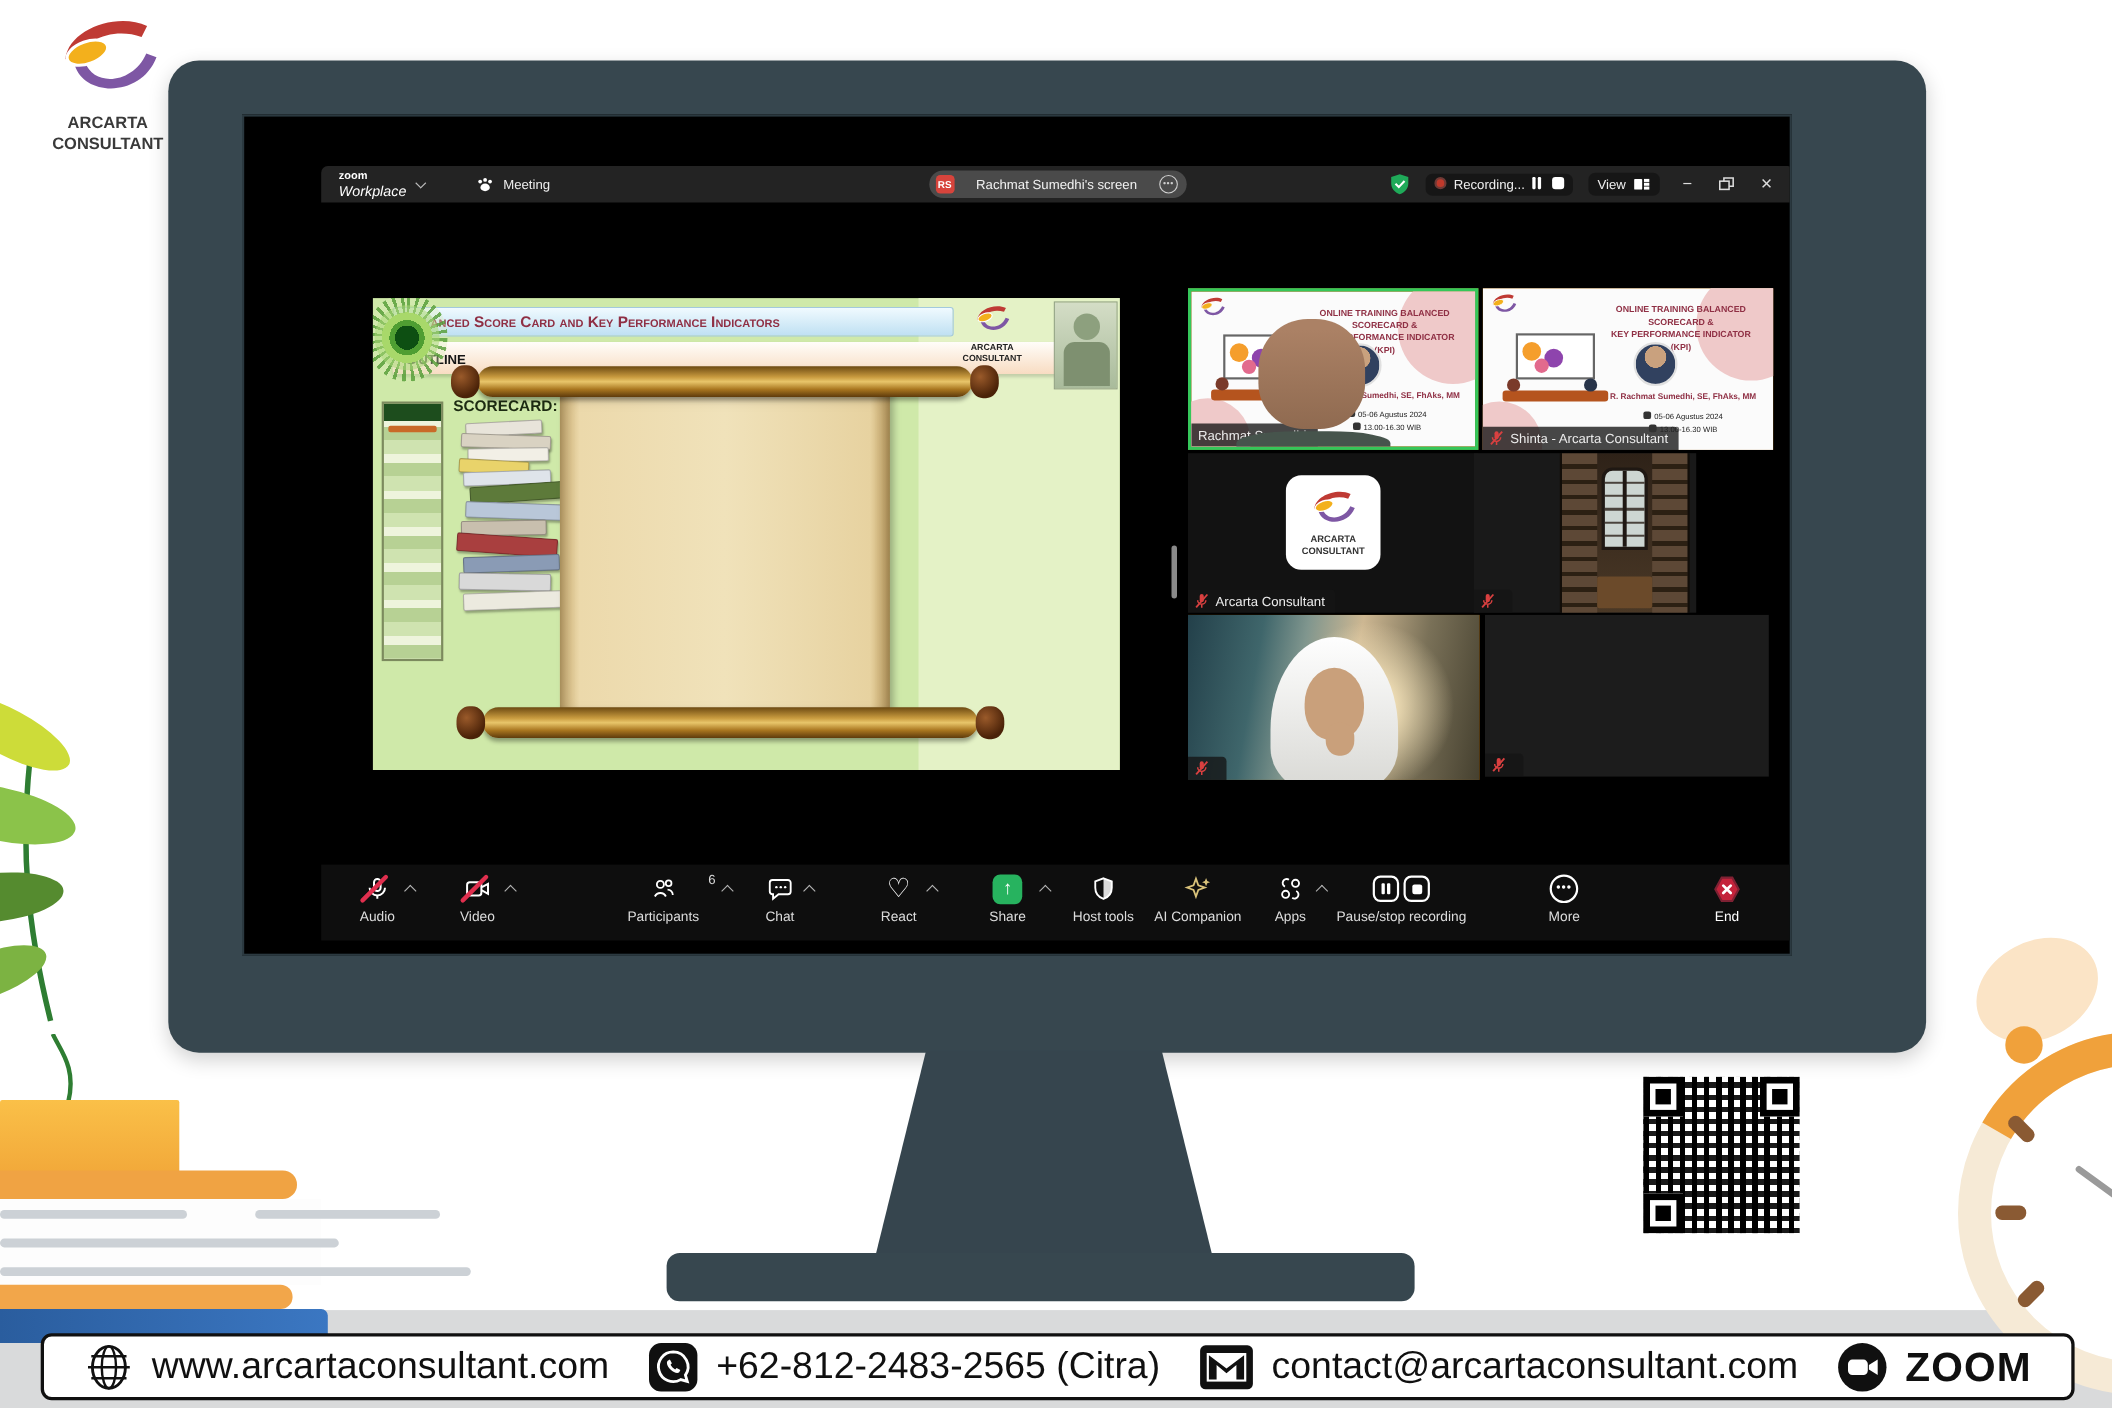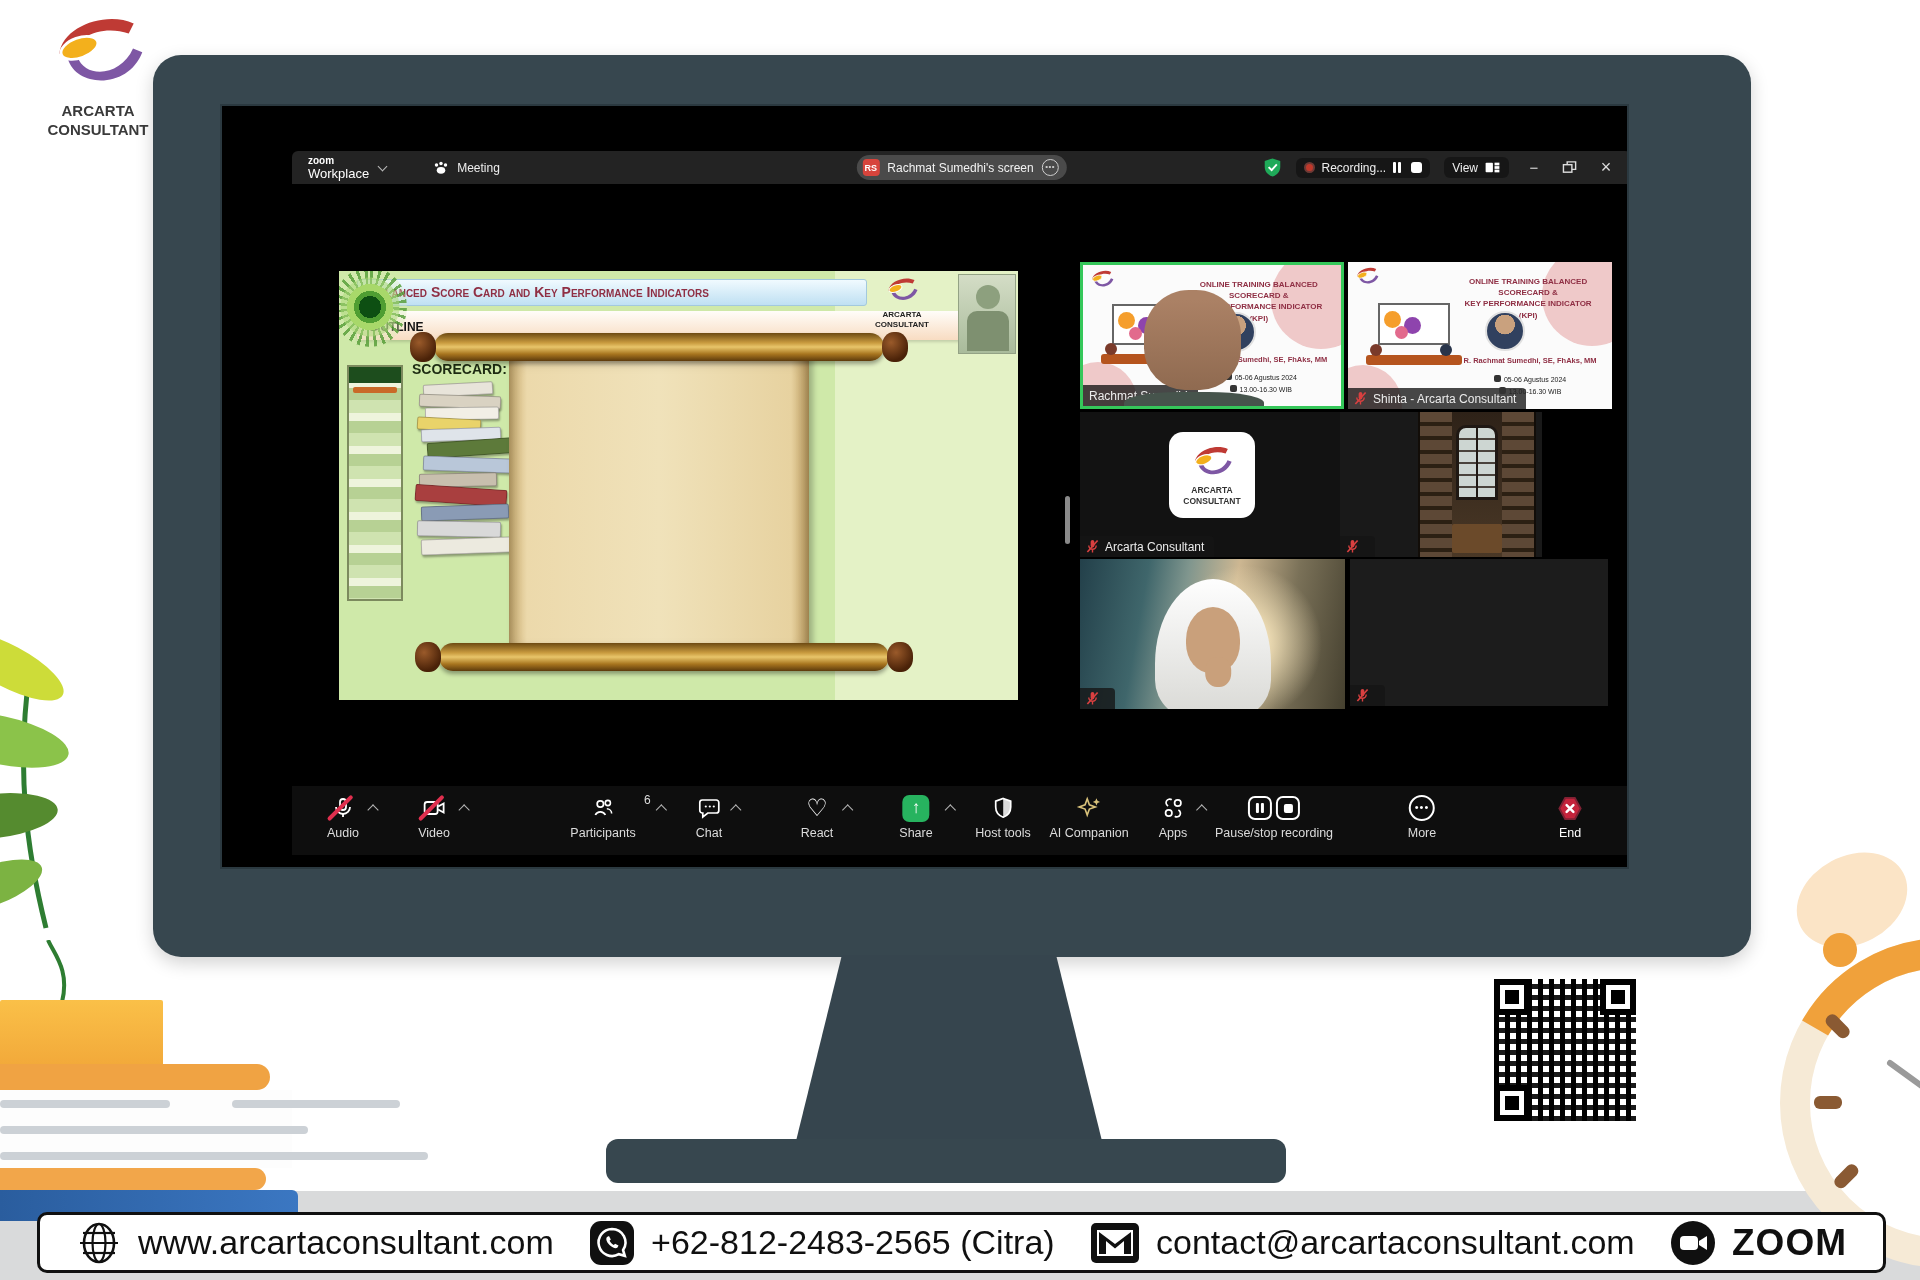--- a/index.html
+++ b/index.html
@@ -49,30 +49,30 @@
   .screen { position:absolute; left:67px; top:49px; width:1409px; height:765px; background:#000; border:2px solid #2b3940; overflow:hidden; }
   .stand { position:absolute; left:796px; top:955px; width:306px; height:186px; background:#36454e; clip-path:polygon(15% 0, 85% 0, 100% 100%, 0 100%); }
   .base { position:absolute; left:606px; top:1139px; width:680px; height:44px; background:#37474f; border-radius:12px; }
   .banner { position:absolute; left:0; right:0; top:832px; text-align:center; color:#e3eaee; font-size:44px; white-space:nowrap; }
   .banner span { display:inline-block; transform:scaleX(0.62); transform-origin:center; letter-spacing:1px; }
 
   
   .ztitle { position:absolute; left:70px; top:45px; width:1339px; height:33px; background:#232323; border-radius:6px 6px 0 0; display:flex; align-items:center; color:#e8e8e8; }
   .zbrand { margin-left:16px; line-height:1; }
   .zbrand .zb1 { font-size:10px; font-weight:bold; color:#fff; }
-  .zbrand .zb2 { font-size:13px; color:#fff; margin-top:1px; }
+  .zbrand .zb2 { font-size:13px; color:#fff; margin-top:1px;font-style:italic; }
   .chev-dn { width:7px; height:7px; border-right:1.5px solid #bbb; border-bottom:1.5px solid #bbb; transform:rotate(45deg); margin:0 0 2px 10px; }
   .meeting-tab { display:flex; align-items:center; gap:7px; margin-left:46px; font-size:12px; color:#eee; }
-  .share-pill { position:absolute; left:50%; transform:translateX(-50%); top:4px; height:25px; background:#4a4a4a; border-radius:13px; display:flex; align-items:center; gap:8px; padding:0 8px 0 6px; }
+  .share-pill { position:absolute; left:50%; transform:translateX(-50%); top:4px; height:25px; background:#4a4a4a; border-radius:13px; display:flex; align-items:center; gap:20px; padding:0 8px 0 6px; }
   .rs-badge { width:17px; height:17px; border-radius:4px; background:#d7443c; color:#fff; font-size:9px; font-weight:bold; display:flex; align-items:center; justify-content:center; }
   .share-pill .sp-label { font-size:12px; color:#f2f2f2; white-space:nowrap; }
   .pill-more { width:17px; height:17px; border:1.5px solid #cfcfcf; border-radius:50%; color:#cfcfcf; font-size:8px; text-align:center; line-height:14px; letter-spacing:.5px; }
   .pill-more::after { content:"•••"; }
   .zt-right { margin-left:auto; display:flex; align-items:center; gap:14px; margin-right:14px; }
-  .rec-group { display:flex; align-items:center; gap:7px; background:rgba(0,0,0,.35); border-radius:6px; padding:3px 8px; }
+  .rec-group { display:flex; align-items:flex-start; gap:7px; background:rgba(0,0,0,.35); border-radius:6px; padding:3px 8px; }
   .recdot { width:11px; height:11px; border-radius:50%; background:#c0392b; border:2px solid #6e3a36; }
   .rec-label { font-size:12px; color:#eee; }
   .mini-pause { display:flex; gap:2px; } .mini-pause i { display:block; width:3px; height:11px; background:#fff; border-radius:1px; }
   .mini-stop { width:11px; height:11px; background:#fff; border-radius:3px; margin-left:3px; }
   .view-group { display:flex; align-items:center; gap:6px; background:rgba(0,0,0,.35); border-radius:6px; padding:3px 8px; font-size:12px; color:#eee; }
   .win-btn { font-size:15px; color:#ddd; width:22px; text-align:center; }
   .wb-min::after { content:"−"; }
   .wb-close::after { content:"×"; font-size:18px; }
 
   

